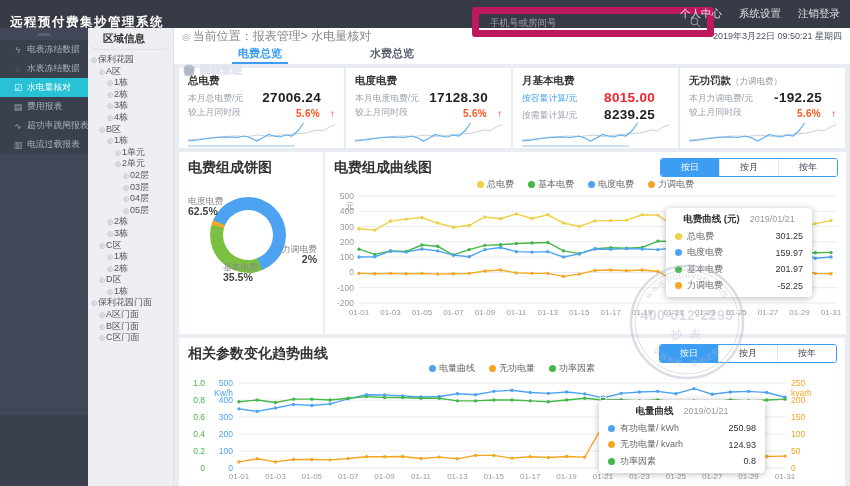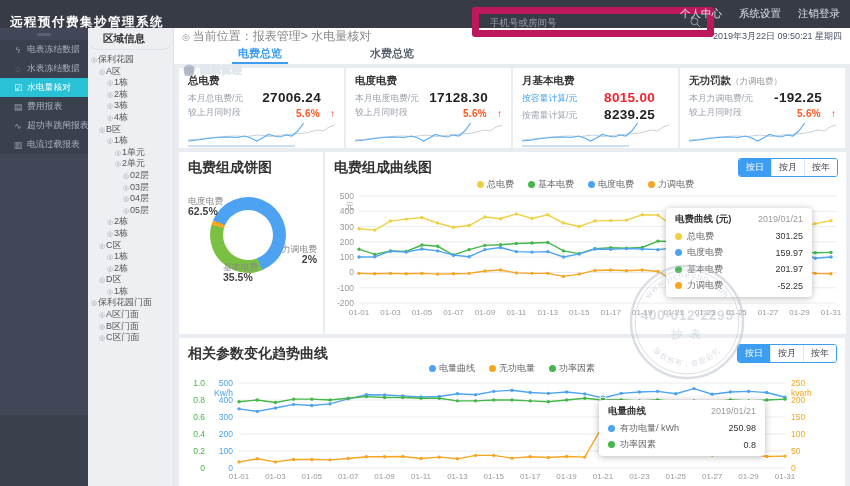--- a/index.html
+++ b/index.html
@@ -56,40 +56,40 @@
   .card-spark{position:absolute;left:9px;right:9px;bottom:3px;height:24px;}
   .card-underline{position:absolute;left:9px;bottom:1px;width:65%;height:2px;background:#ccdff7;}
   
   .mid{display:flex;gap:2px;margin-top:4px;height:182px;}
   .panel{background:#fff;position:relative;}
   .pie-panel{width:144px;flex:none;}
   .line-panel{width:521px;flex:none;}
   .bottom-panel{margin-top:4px;height:148px;width:100%;box-sizing:border-box;}
   .panel-title{position:absolute;left:9px;top:7px;font-size:14px;font-weight:bold;color:#333;z-index:3;}
   .btn-group{position:absolute;right:8px;top:6px;display:flex;border:1px solid #3d9df3;border-radius:3px;overflow:hidden;z-index:3;}
-  .pbtn{font-size:9px;padding:2px 7px;color:#445;background:#fff;cursor:pointer;border-left:1px solid #d9e9fb;}
+  .pbtn{font-size:9px;padding:2px 20px;color:#445;background:#fff;cursor:pointer;border-left:1px solid #d9e9fb;}
   .pbtn:first-child{border-left:none;}
   .pbtn.active{background:#3d9df3;color:#fff;}
   .legend{position:absolute;left:0;right:0;display:flex;justify-content:center;gap:14px;z-index:3;}
   .line-panel .legend{top:26px;}
   .bottom-panel .legend{top:24px;}
   .lg-item{display:flex;align-items:center;gap:3px;font-size:9px;color:#666;cursor:pointer;}
   .lg-dot{width:7px;height:7px;border-radius:50%;flex:none;}
   .chart-svg{position:absolute;left:0;top:0;}
   
   .donut{position:absolute;left:31px;top:45px;width:76px;height:76px;border-radius:50%;}
   .donut::after{content:"";position:absolute;inset:13px;background:#fff;border-radius:50%;}
   .pie-label{position:absolute;font-size:8.8px;color:#888;line-height:10px;z-index:3;}
   .pie-label b{display:block;font-size:10.5px;color:#444;}
   .plabel-0{left:9px;top:44px;}
   .plabel-1{left:44px;top:110px;}
   .plabel-2{left:86px;top:92px;text-align:right;width:52px;}
   
   .tip{position:absolute;background:#fff;border-radius:4px;box-shadow:0 1px 7px rgba(0,0,0,.28);padding:5px 9px;z-index:20;}
-  .tip-head{display:flex;justify-content:space-between;align-items:baseline;font-size:9.5px;font-weight:bold;color:#333;gap:10px;}
+  .tip-head{display:flex;justify-content:center;align-items:baseline;font-size:9.5px;font-weight:bold;color:#333;gap:10px;}
   .tip-date{font-weight:normal;color:#999;font-size:9px;}
   .tip-row{display:flex;align-items:center;margin-top:3.5px;font-size:9px;}
   .tip-dot{width:7px;height:7px;border-radius:50%;margin-right:5px;flex:none;}
   .tip-name{color:#666;}
   .tip-val{margin-left:auto;color:#333;padding-left:14px;}
   #tip1{left:341px;top:56px;width:128px;}
   #tip2{left:420px;top:62px;width:148px;}
   
   .stamp{position:absolute;left:616px;top:256px;width:142px;height:134px;opacity:.5;z-index:40;pointer-events:none;}
 </style>
@@ -689,20 +689,25 @@
             <div class="tip-head">
               <span>电量曲线</span>
               <span class="tip-date">2019/01/21</span>
             </div>
             <div class="tip-row">
               <span class="tip-dot" style="background: rgb(77, 163, 242);"></span>
               <span class="tip-name">有功电量/ kWh</span>
               <span class="tip-val">250.98</span>
             </div>
             <div class="tip-row">
+              <span class="tip-dot" style="background: rgb(245, 166, 35);"></span>
+              <span class="tip-name">无功电量/ kvarh</span>
+              <span class="tip-val">124.93</span>
+            </div>
+            <div class="tip-row">
               <span class="tip-dot" style="background: rgb(69, 182, 73);"></span>
               <span class="tip-name">功率因素</span>
               <span class="tip-val">0.8</span>
             </div>
           </div>
       </div>
     </div>
   </div>
 
   <svg class="stamp" viewBox="0 0 142 134">

